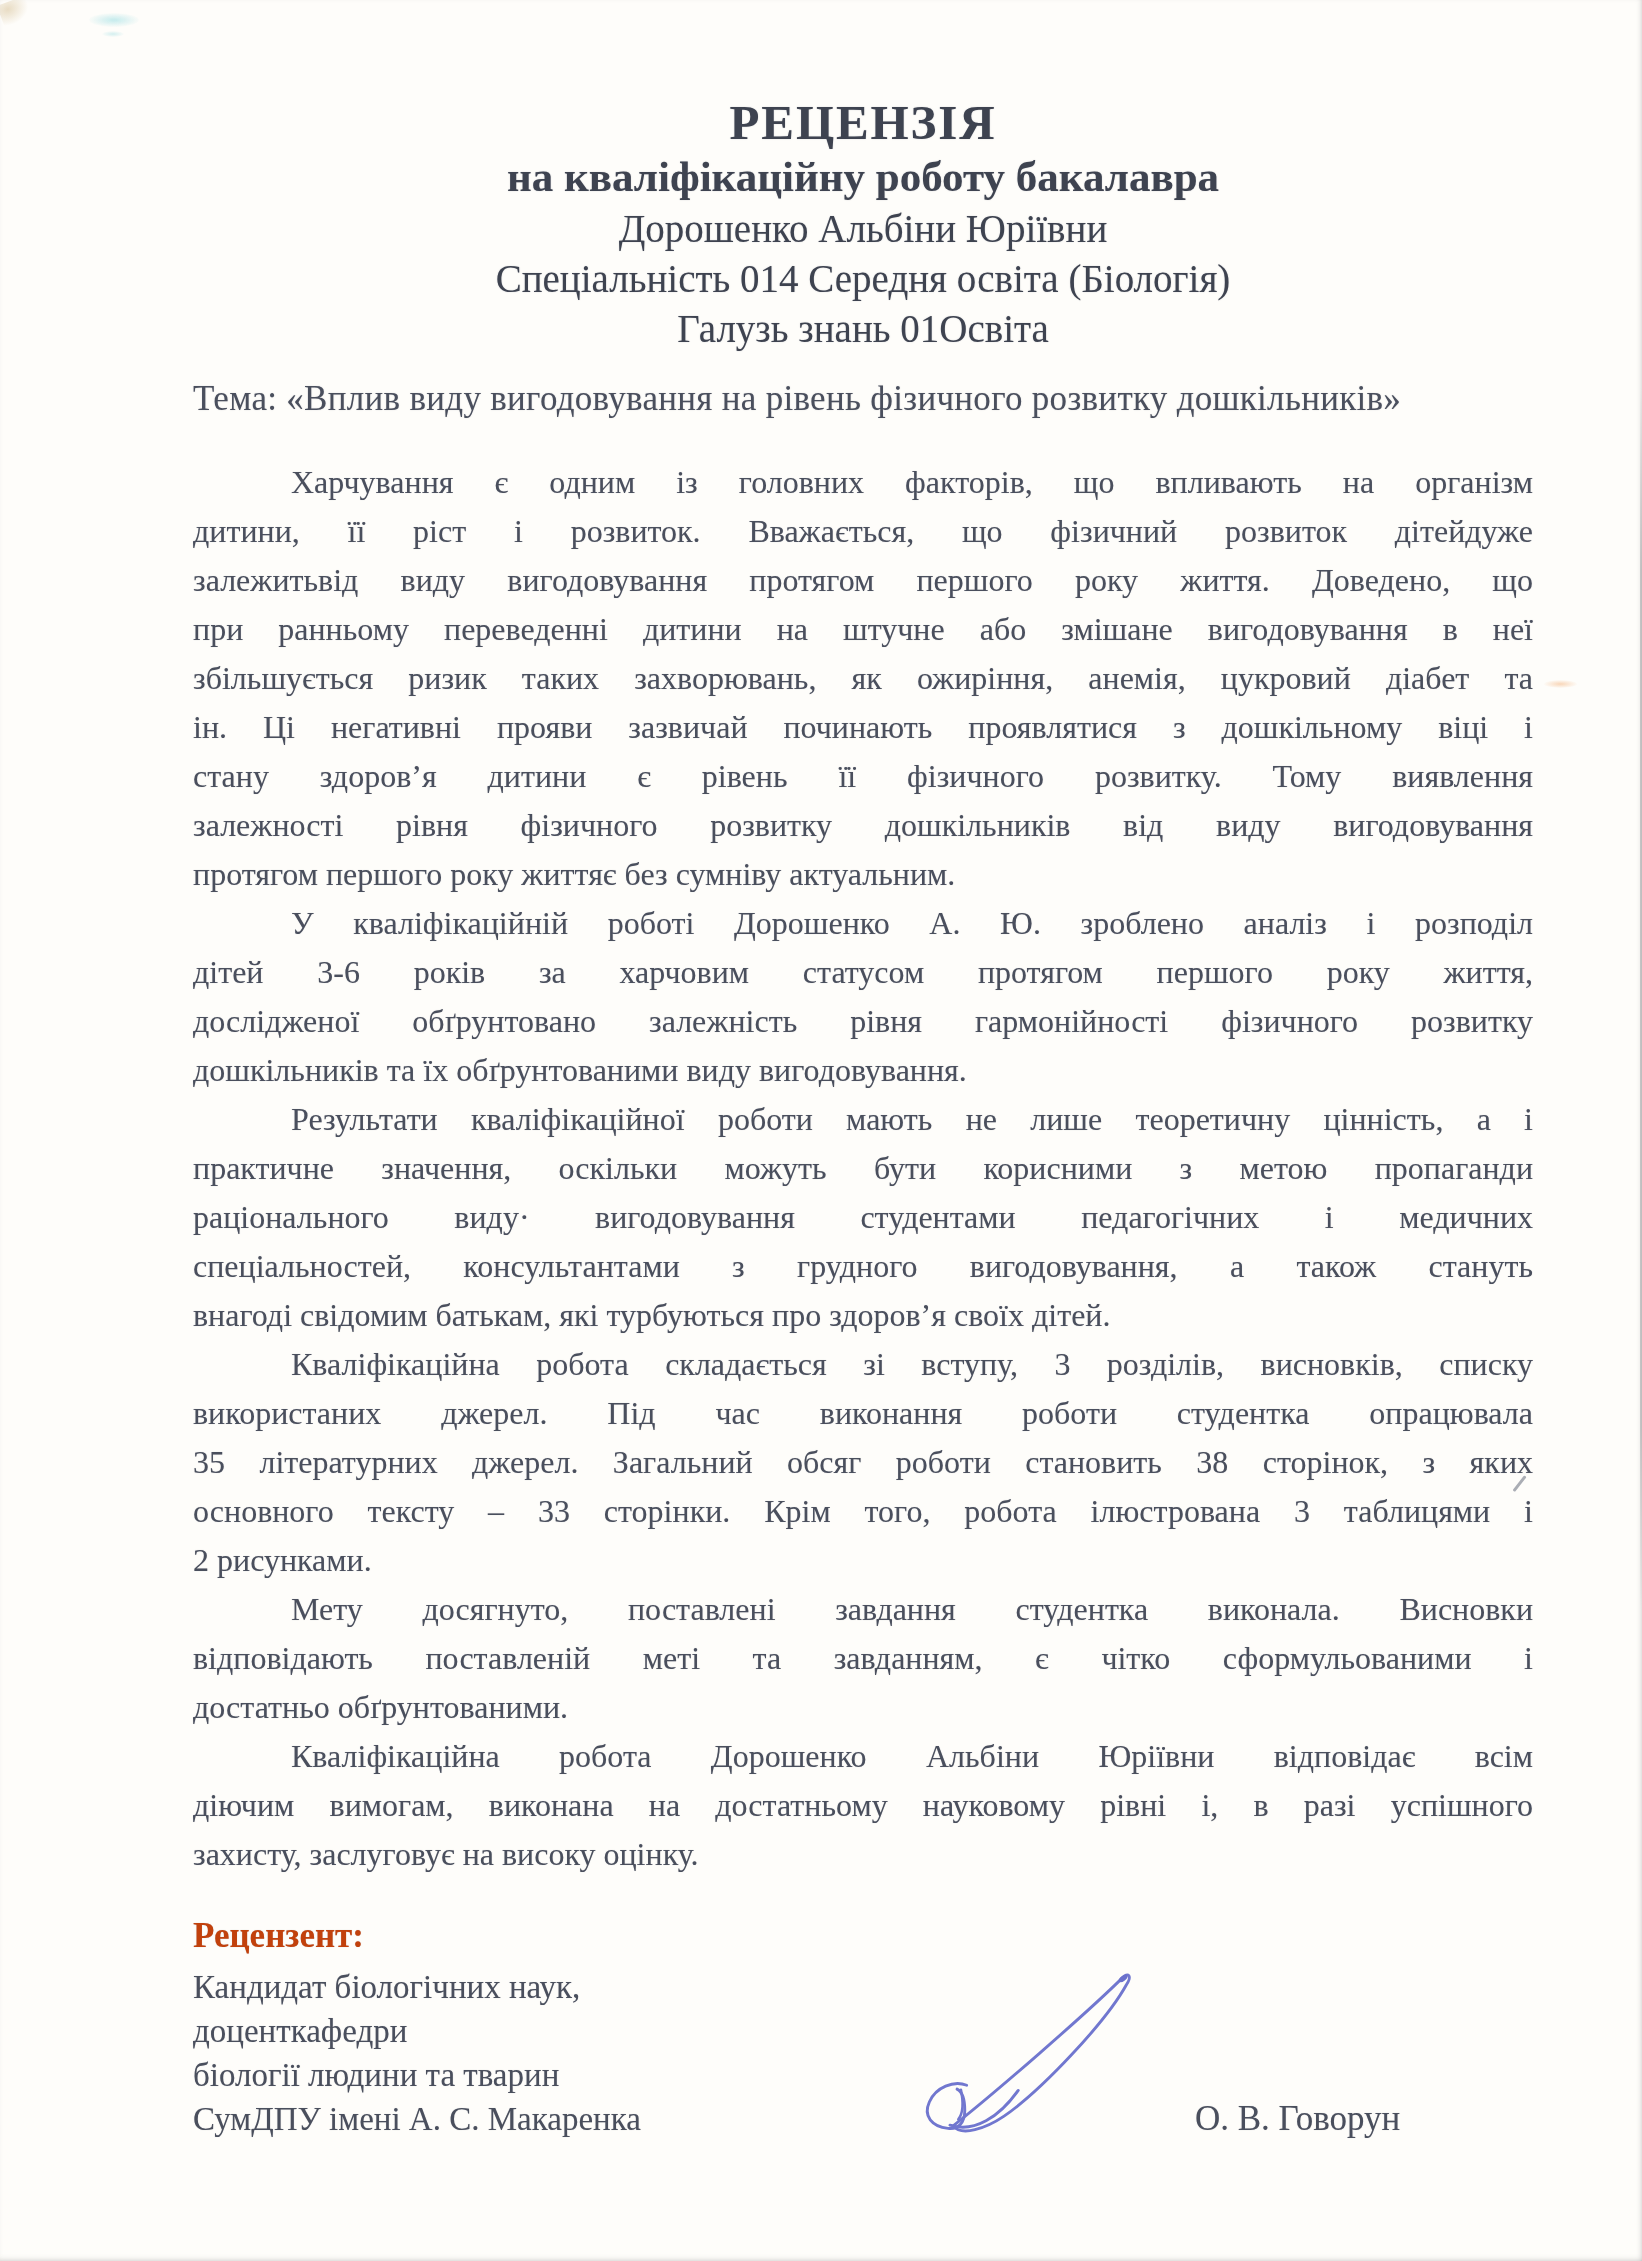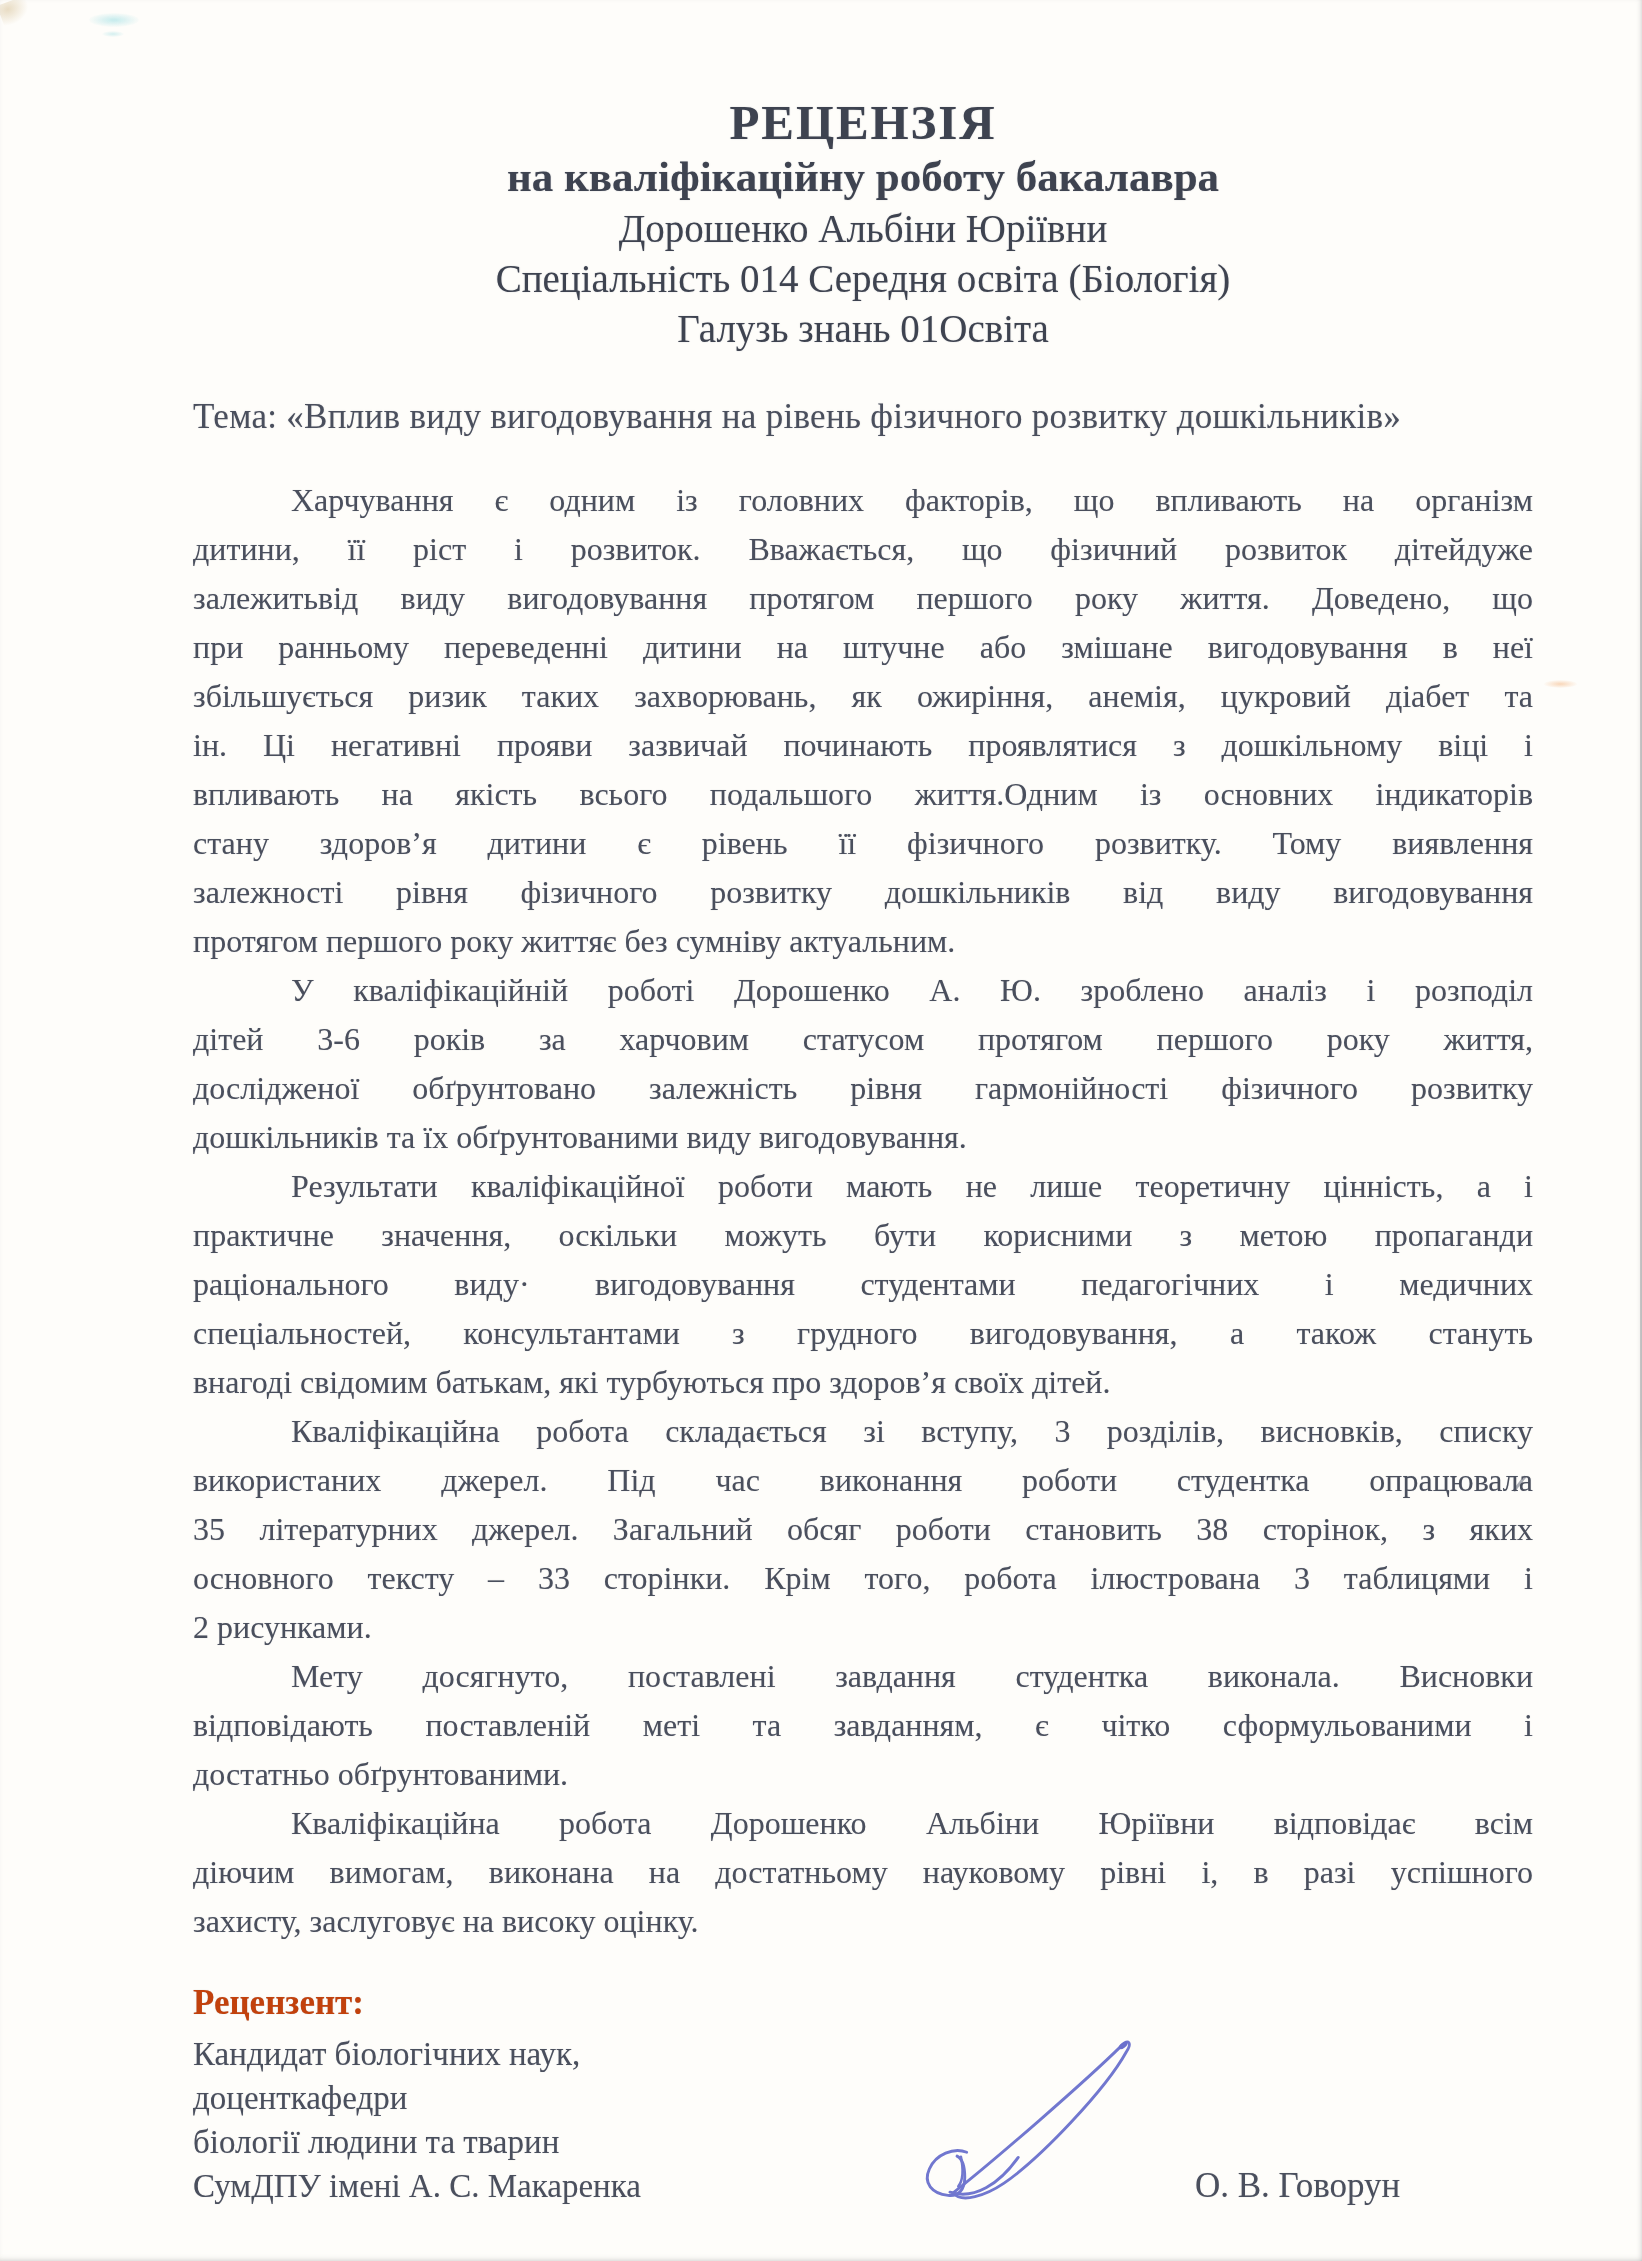--- a/index.html
+++ b/index.html
@@ -28,21 +28,21 @@
     text-align: center;
     color: #3e4350;
     text-shadow: 0 0 1.3px rgba(70,75,95,.30);
   }
   .title-line { line-height: 52px; }
   .title-line.l1 { font-size: 49px; font-weight: bold; letter-spacing: 1.9px; line-height: 55px; }
   .title-line.l2 { font-size: 43px; font-weight: bold; line-height: 54px; }
   .title-line.l3, .title-line.l4, .title-line.l5 { font-size: 39px; line-height: 50px; }
   
   .topic {
-    margin-top: 40px;
+    margin-top: 22px;
     font-size: 35px;
     line-height: 45px;
     text-shadow: 0 0 1.3px rgba(70,75,95,.25);
     white-space: nowrap;
     letter-spacing: 0.3px;
   }
   
   .body-text {
     margin-top: 37px;
     font-size: 32px;
@@ -146,21 +146,20 @@
     <div class="topic">Тема: «Вплив виду вигодовування на рівень фізичного розвитку дошкільників»</div>
 
     <div class="body-text">
         <div class="para">
           <div class="line first">Харчування є одним із головних факторів, що впливають на організм</div>
           <div class="line">дитини, її ріст і розвиток. Вважається, що фізичний розвиток дітейдуже</div>
           <div class="line">залежитьвід виду вигодовування протягом першого року життя. Доведено, що</div>
           <div class="line">при ранньому переведенні дитини на штучне або змішане вигодовування в неї</div>
           <div class="line">збільшується ризик таких захворювань, як ожиріння, анемія, цукровий діабет та</div>
           <div class="line">ін. Ці негативні прояви зазвичай починають проявлятися з дошкільному віці і</div>
-          <div class="line">впливають на якість всього подальшого життя.Одним із основних індикаторів</div>
           <div class="line">стану здоров’я дитини є рівень її фізичного розвитку. Тому виявлення</div>
           <div class="line">залежності рівня фізичного розвитку дошкільників від виду вигодовування</div>
           <div class="line last">протягом першого року життяє без сумніву актуальним.</div>
         </div>
         <div class="para">
           <div class="line first">У кваліфікаційній роботі Дорошенко А. Ю. зроблено аналіз і розподіл</div>
           <div class="line">дітей 3-6 років за харчовим статусом протягом першого року життя,</div>
           <div class="line">дослідженої обґрунтовано залежність рівня гармонійності фізичного розвитку</div>
           <div class="line last">дошкільників та їх обґрунтованими виду вигодовування.</div>
         </div>

